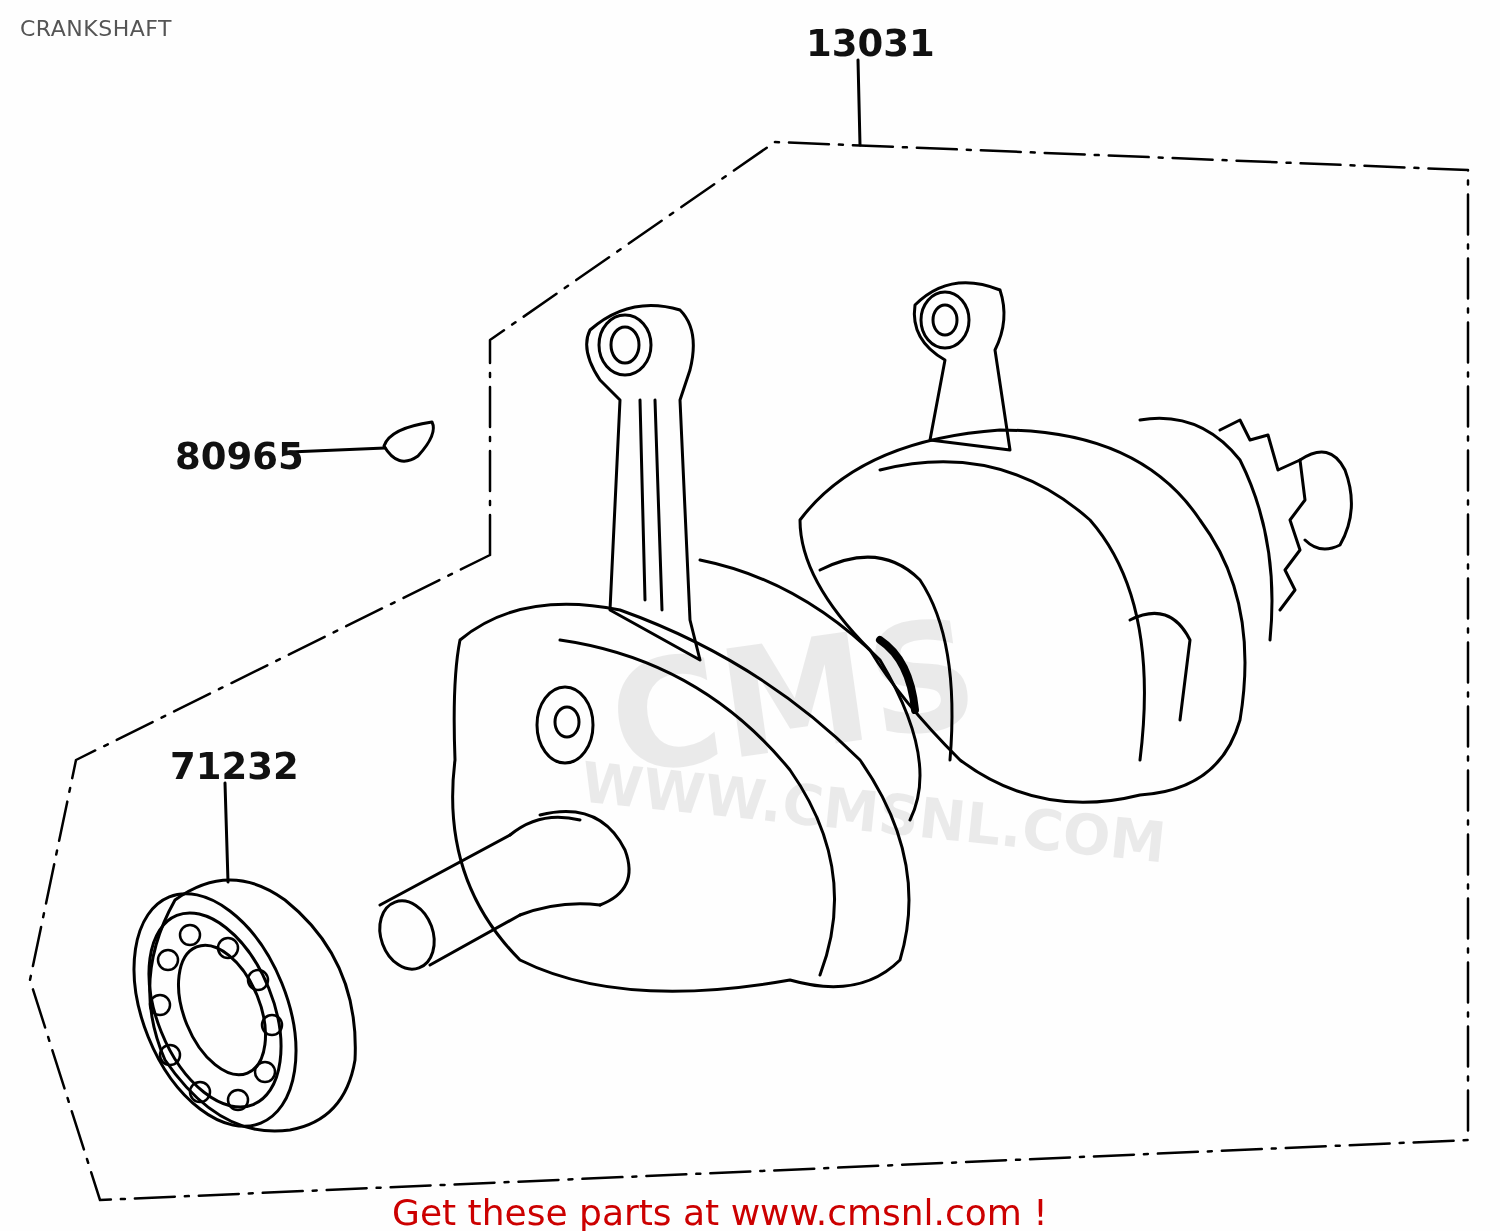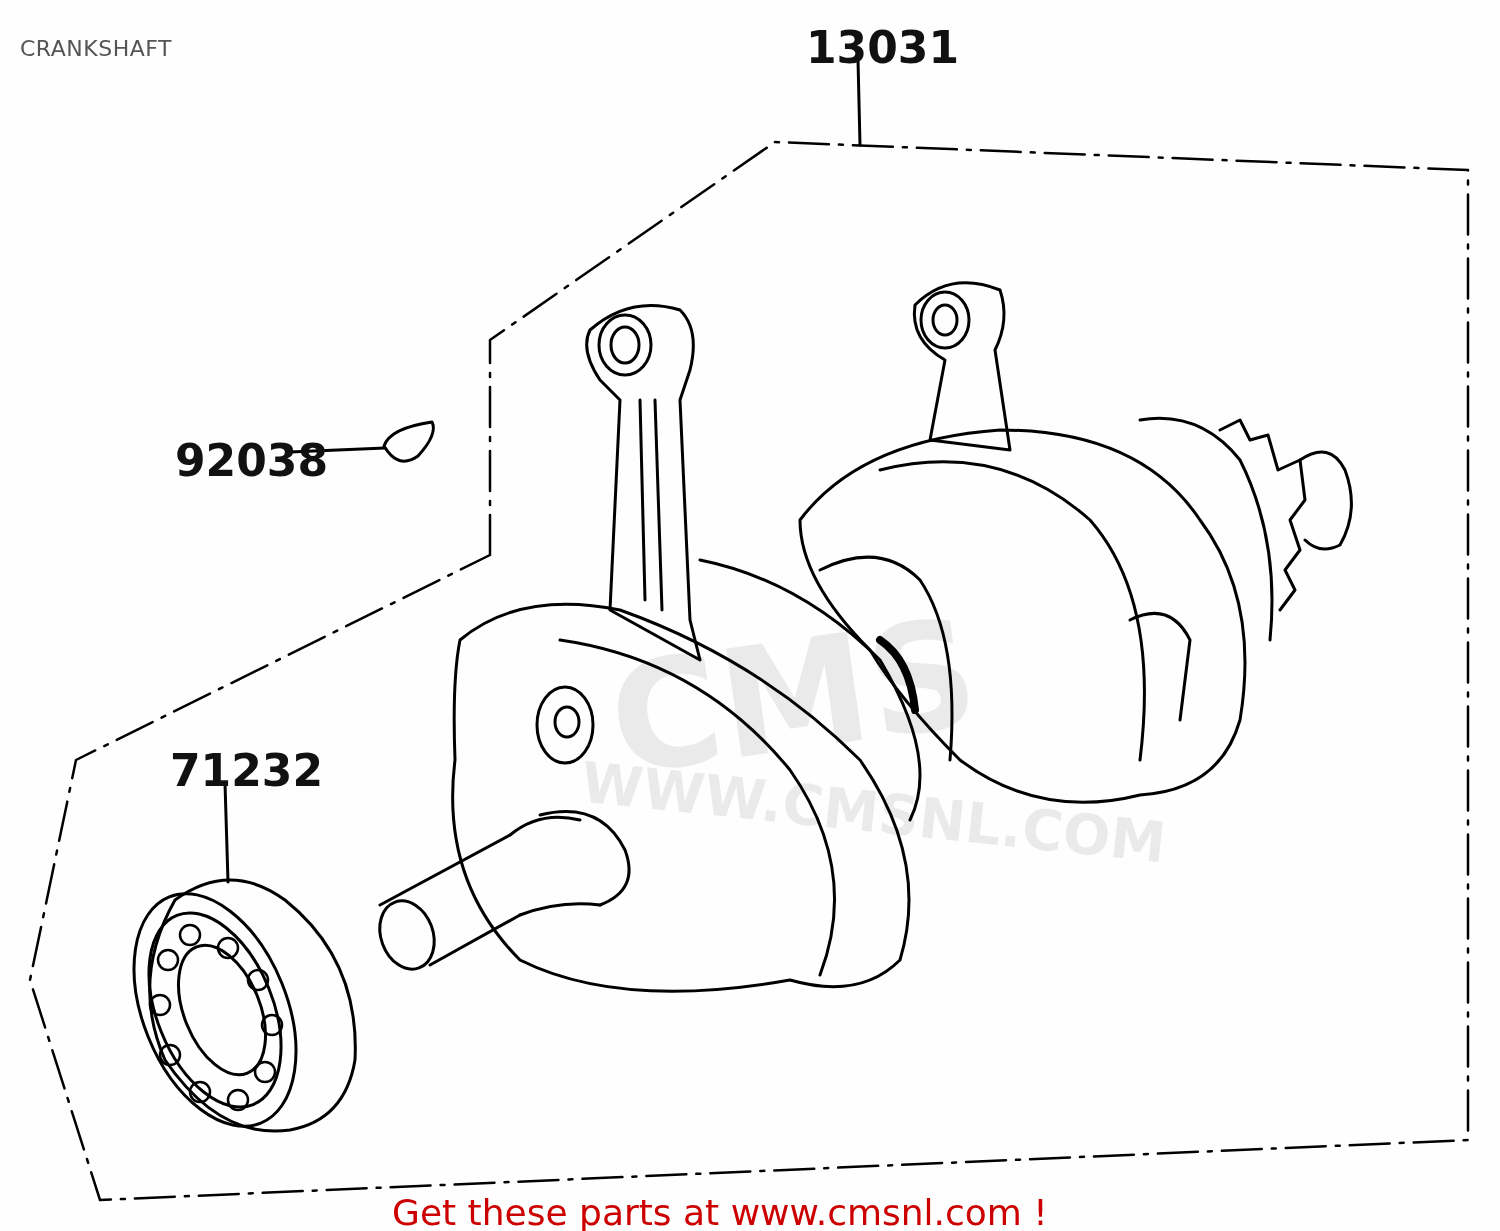--- a/index.html
+++ b/index.html
@@ -1,18 +1,18 @@
 <!DOCTYPE html>
 <html><head>
 <meta charset="utf-8">
 <style>
   html,body{margin:0;padding:0;background:#fefefe;}
   body{width:1500px;height:1231px;position:relative;overflow:hidden;font-family:"DejaVu Sans",sans-serif;}
-  .title{position:absolute;left:20px;top:16px;font-size:22px;color:#555;letter-spacing:0.5px;margin-top:20px;}
-  .label{position:absolute;font-family:"DejaVu Sans",sans-serif;font-weight:bold;font-size:44px;color:#111;letter-spacing:0px;}
+  .title{position:absolute;left:20px;top:16px;font-size:22px;color:#555;letter-spacing:0.5px;}
+  .label{position:absolute;font-family:"DejaVu Sans",sans-serif;font-weight:bold;font-size:37px;color:#111;letter-spacing:0px;}
   .footer{position:absolute;left:392px;top:1192px;font-size:36px;color:#cc0000;white-space:nowrap;}
   svg.art{position:absolute;left:0;top:0;}
   .wm{position:absolute;color:rgba(0,0,0,0.08);font-weight:bold;font-family:"DejaVu Sans",sans-serif;}
 </style>
 </head>
 <body>
 
 <div class="title">CRANKSHAFT</div>
 
 <div class="wm" style="left:610px;top:610px;font-size:150px;transform:rotate(-8deg);">CMS</div>
@@ -91,16 +91,16 @@
   </g>
 
   <g>
     <path d="M1140,420 Q1200,410 1240,460 Q1280,540 1270,640"></path>
     <path d="M1220,430 L1240,420 L1250,440 L1268,435 L1278,470 L1300,460 L1305,500 L1290,520 L1300,550 L1285,570 L1295,590 L1280,610"></path>
     <path d="M1300,460 Q1330,440 1345,470 Q1360,510 1340,545 Q1320,555 1305,540"></path>
   </g>
 </svg>
 
 <div class="label" style="left:806px;top:22px;">13031</div>
-<div class="label" style="left:175px;top:435px;">92038</div>
+<div class="label" style="left:175px;top:435px;">80965</div>
 <div class="label" style="left:170px;top:745px;">71232</div>
 
 <div class="footer">Get these parts at www.cmsnl.com !</div>
 
 </body></html>

